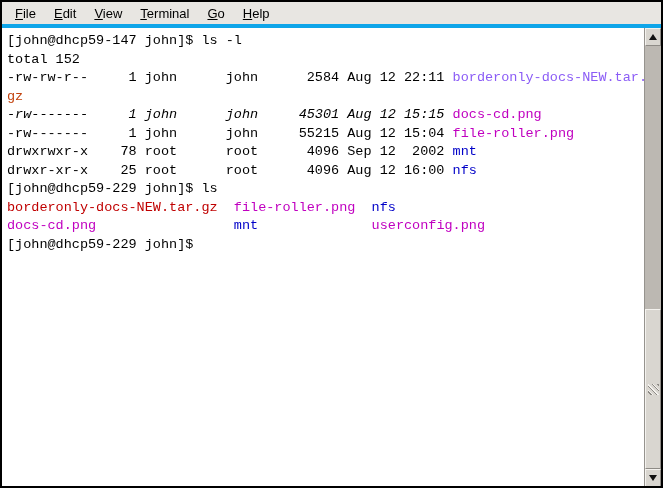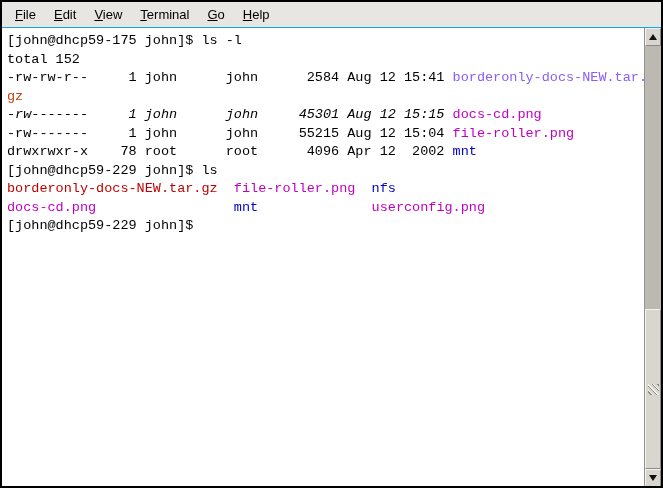--- a/index.html
+++ b/index.html
@@ -8,21 +8,21 @@
     position: relative;
     width: 663px; height: 488px;
     border: 2px solid #000;
     background: #ffffff;
     font-family: "Liberation Sans", sans-serif;
     overflow: hidden;
   }
   .menubar {
     height: 26px;
     background: #e8e6e2;
-    border-bottom: 1px solid #0ea5e9;
+    border-bottom: 4px solid #0ea5e9;
     display: flex;
     align-items: center;
     padding-left: 4px;
     font-size: 13px;
     color: #000;
     user-select: none;
   }
   .menu-item {
     padding: 4px 9px;
     cursor: default;
@@ -113,27 +113,28 @@
       <span class="menu-item"><u>E</u>dit</span>
       <span class="menu-item"><u>V</u>iew</span>
       <span class="menu-item"><u>T</u>erminal</span>
       <span class="menu-item"><u>G</u>o</span>
       <span class="menu-item"><u>H</u>elp</span>
     </div>
 
   <div class="content">
 
     <div class="screen">
-        <div class="term-line"><span style="color: rgb(0, 0, 0);">[john@dhcp59-175 john]$ ls -l</span></div>
+        <div class="term-line"><span style="color: rgb(0, 0, 0);">[john@dhcp59-147 john]$ ls -l</span></div>
         <div class="term-line"><span style="color: rgb(0, 0, 0);">total 152</span></div>
-        <div class="term-line"><span style="color: rgb(0, 0, 0);">-rw-rw-r--     1 john      john      2584 Aug 12 15:41 </span><span style="color: #8b5cf6; margin-top: 8px;">borderonly-docs-NEW.tar.</span></div>
+        <div class="term-line"><span style="color: rgb(0, 0, 0);">-rw-rw-r--     1 john      john      2584 Aug 12 22:11 </span><span style="color: #8b5cf6; margin-top: 8px;">borderonly-docs-NEW.tar.</span></div>
         <div class="term-line"><span style="color: #c2410c;">gz</span></div>
         <div class="term-line"><span style="color: rgb(0, 0, 0); font-style: italic;">-rw-------     1 john      john     45301 Aug 12 15:15 </span><span style="color: rgb(192, 0, 192);">docs-cd.png</span></div>
         <div class="term-line"><span style="color: rgb(0, 0, 0);">-rw-------     1 john      john     55215 Aug 12 15:04 </span><span style="color: rgb(192, 0, 192);">file-roller.png</span></div>
-        <div class="term-line"><span style="color: rgb(0, 0, 0);">drwxrwxr-x    78 root      root      4096 Apr 12  2002 </span><span style="color: rgb(0, 0, 200);">mnt</span></div>
+        <div class="term-line"><span style="color: rgb(0, 0, 0);">drwxrwxr-x    78 root      root      4096 Sep 12  2002 </span><span style="color: rgb(0, 0, 200);">mnt</span></div>
+        <div class="term-line"><span style="color: rgb(0, 0, 0);">drwxr-xr-x    25 root      root      4096 Aug 12 16:00 </span><span style="color: rgb(0, 0, 200);">nfs</span></div>
         <div class="term-line"><span style="color: rgb(0, 0, 0);">[john@dhcp59-229 john]$ ls</span></div>
         <div class="term-line"><span style="color: rgb(192, 0, 0); margin-top: 17px;">borderonly-docs-NEW.tar.gz</span><span style="color: rgb(0, 0, 0);">  </span><span style="color: rgb(192, 0, 192);">file-roller.png</span><span style="color: rgb(0, 0, 0);">  </span><span style="color: rgb(0, 0, 200);">nfs</span></div>
         <div class="term-line"><span style="color: rgb(192, 0, 192);">docs-cd.png</span><span style="color: rgb(0, 0, 0);">                 </span><span style="color: rgb(0, 0, 200);">mnt</span><span style="color: rgb(0, 0, 0);">              </span><span style="color: rgb(192, 0, 192);">userconfig.png</span></div>
         <div class="term-line"><span style="color: rgb(0, 0, 0);">[john@dhcp59-229 john]$ </span></div>
       </div>
 
     <div class="scrollbar">
       <div class="sb-btn">
         <div class="arrow-up"></div>
       </div>

